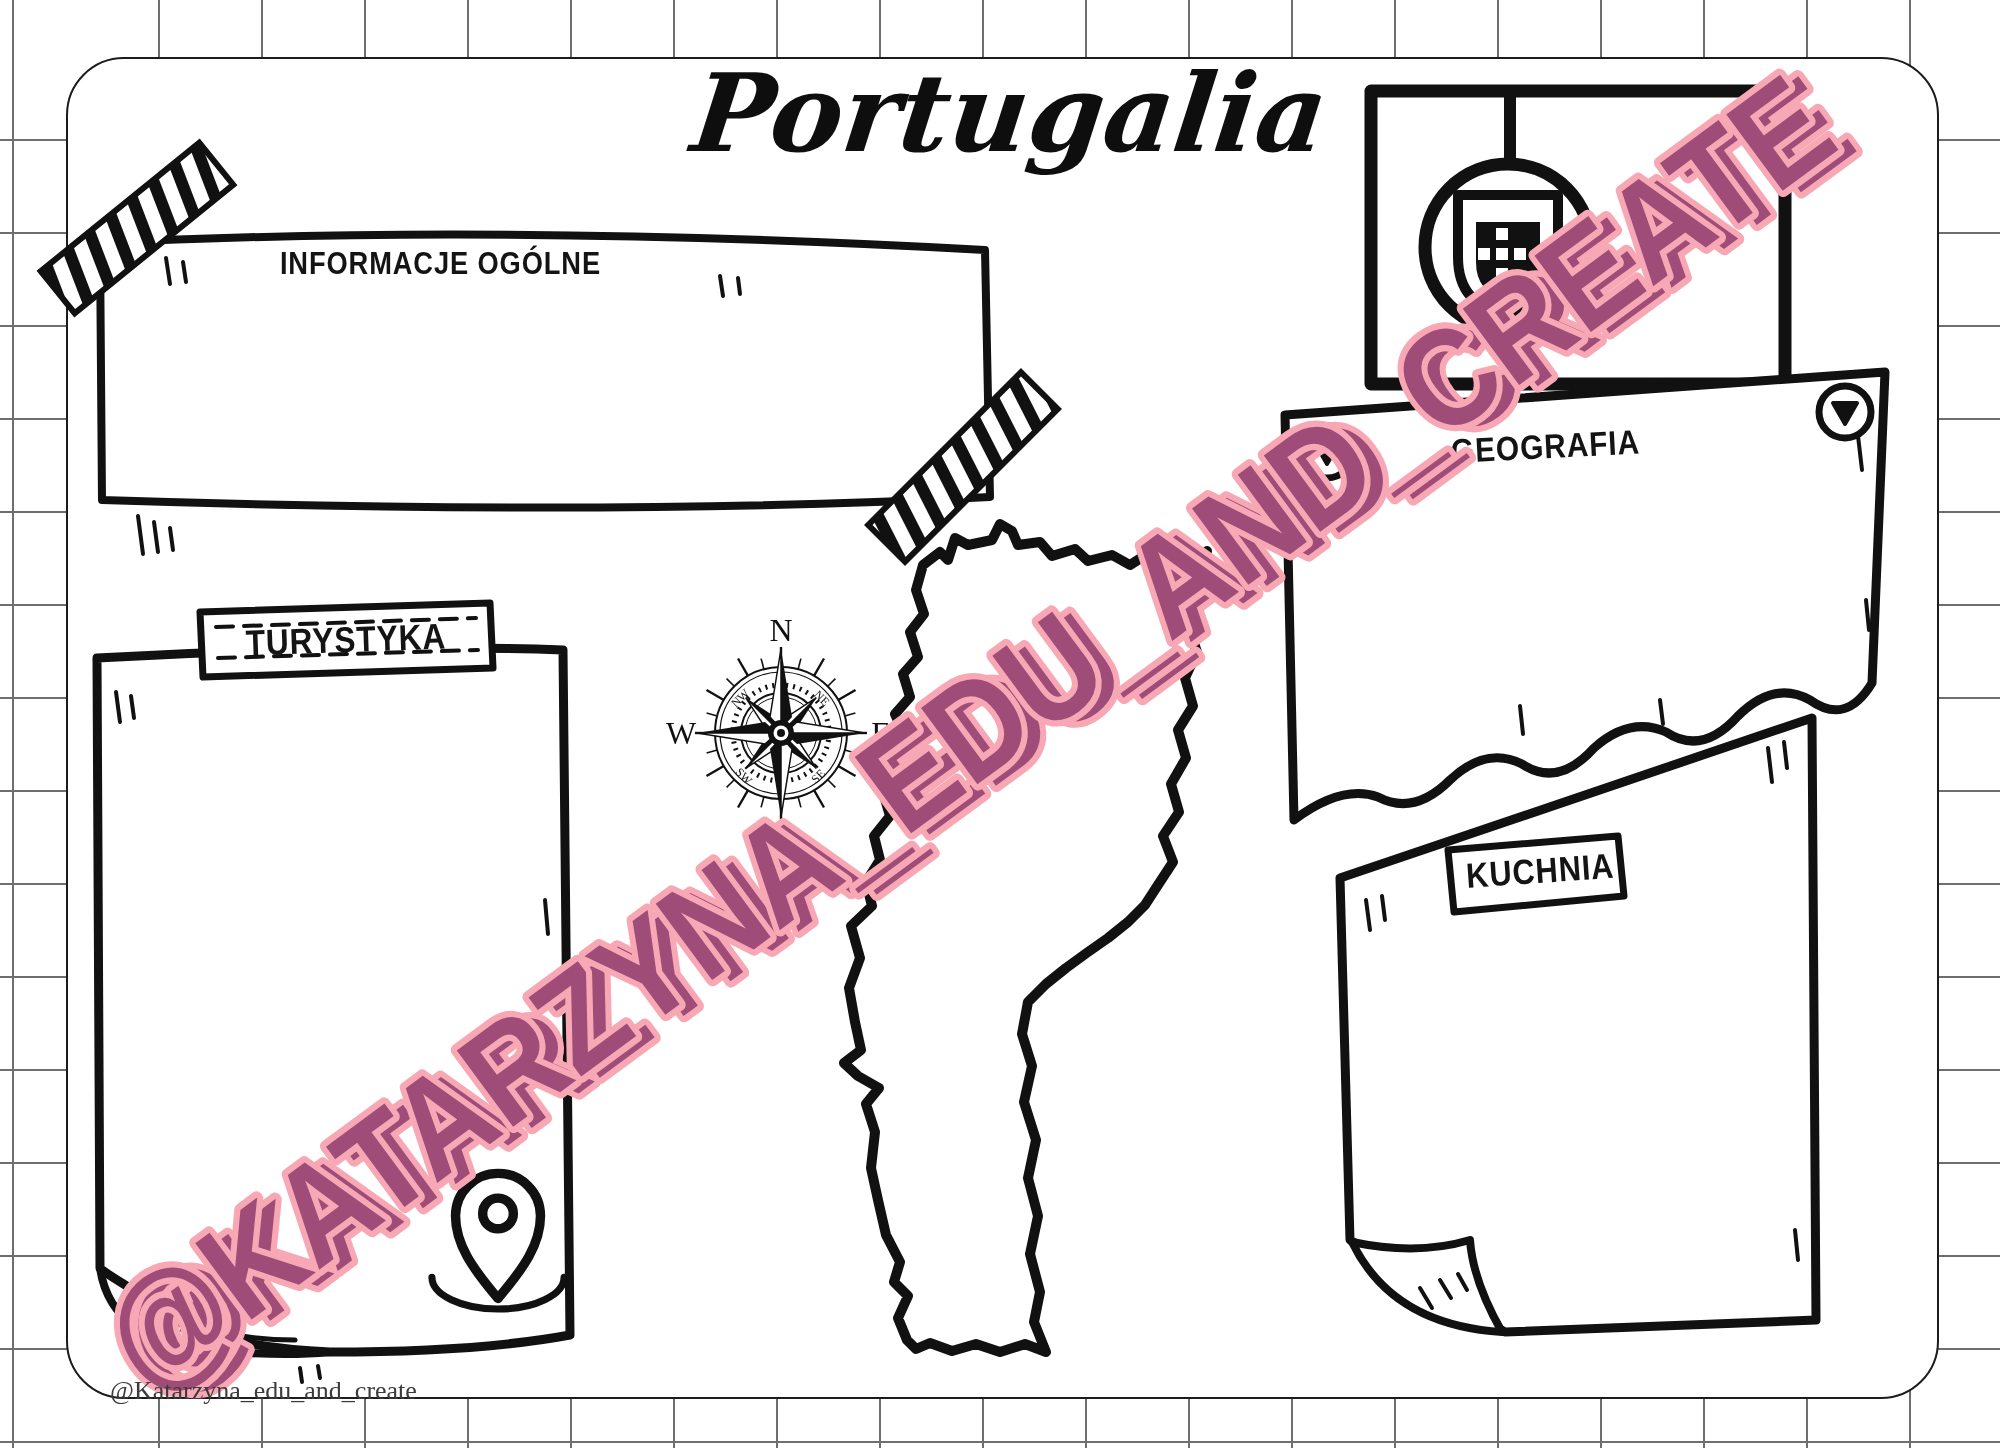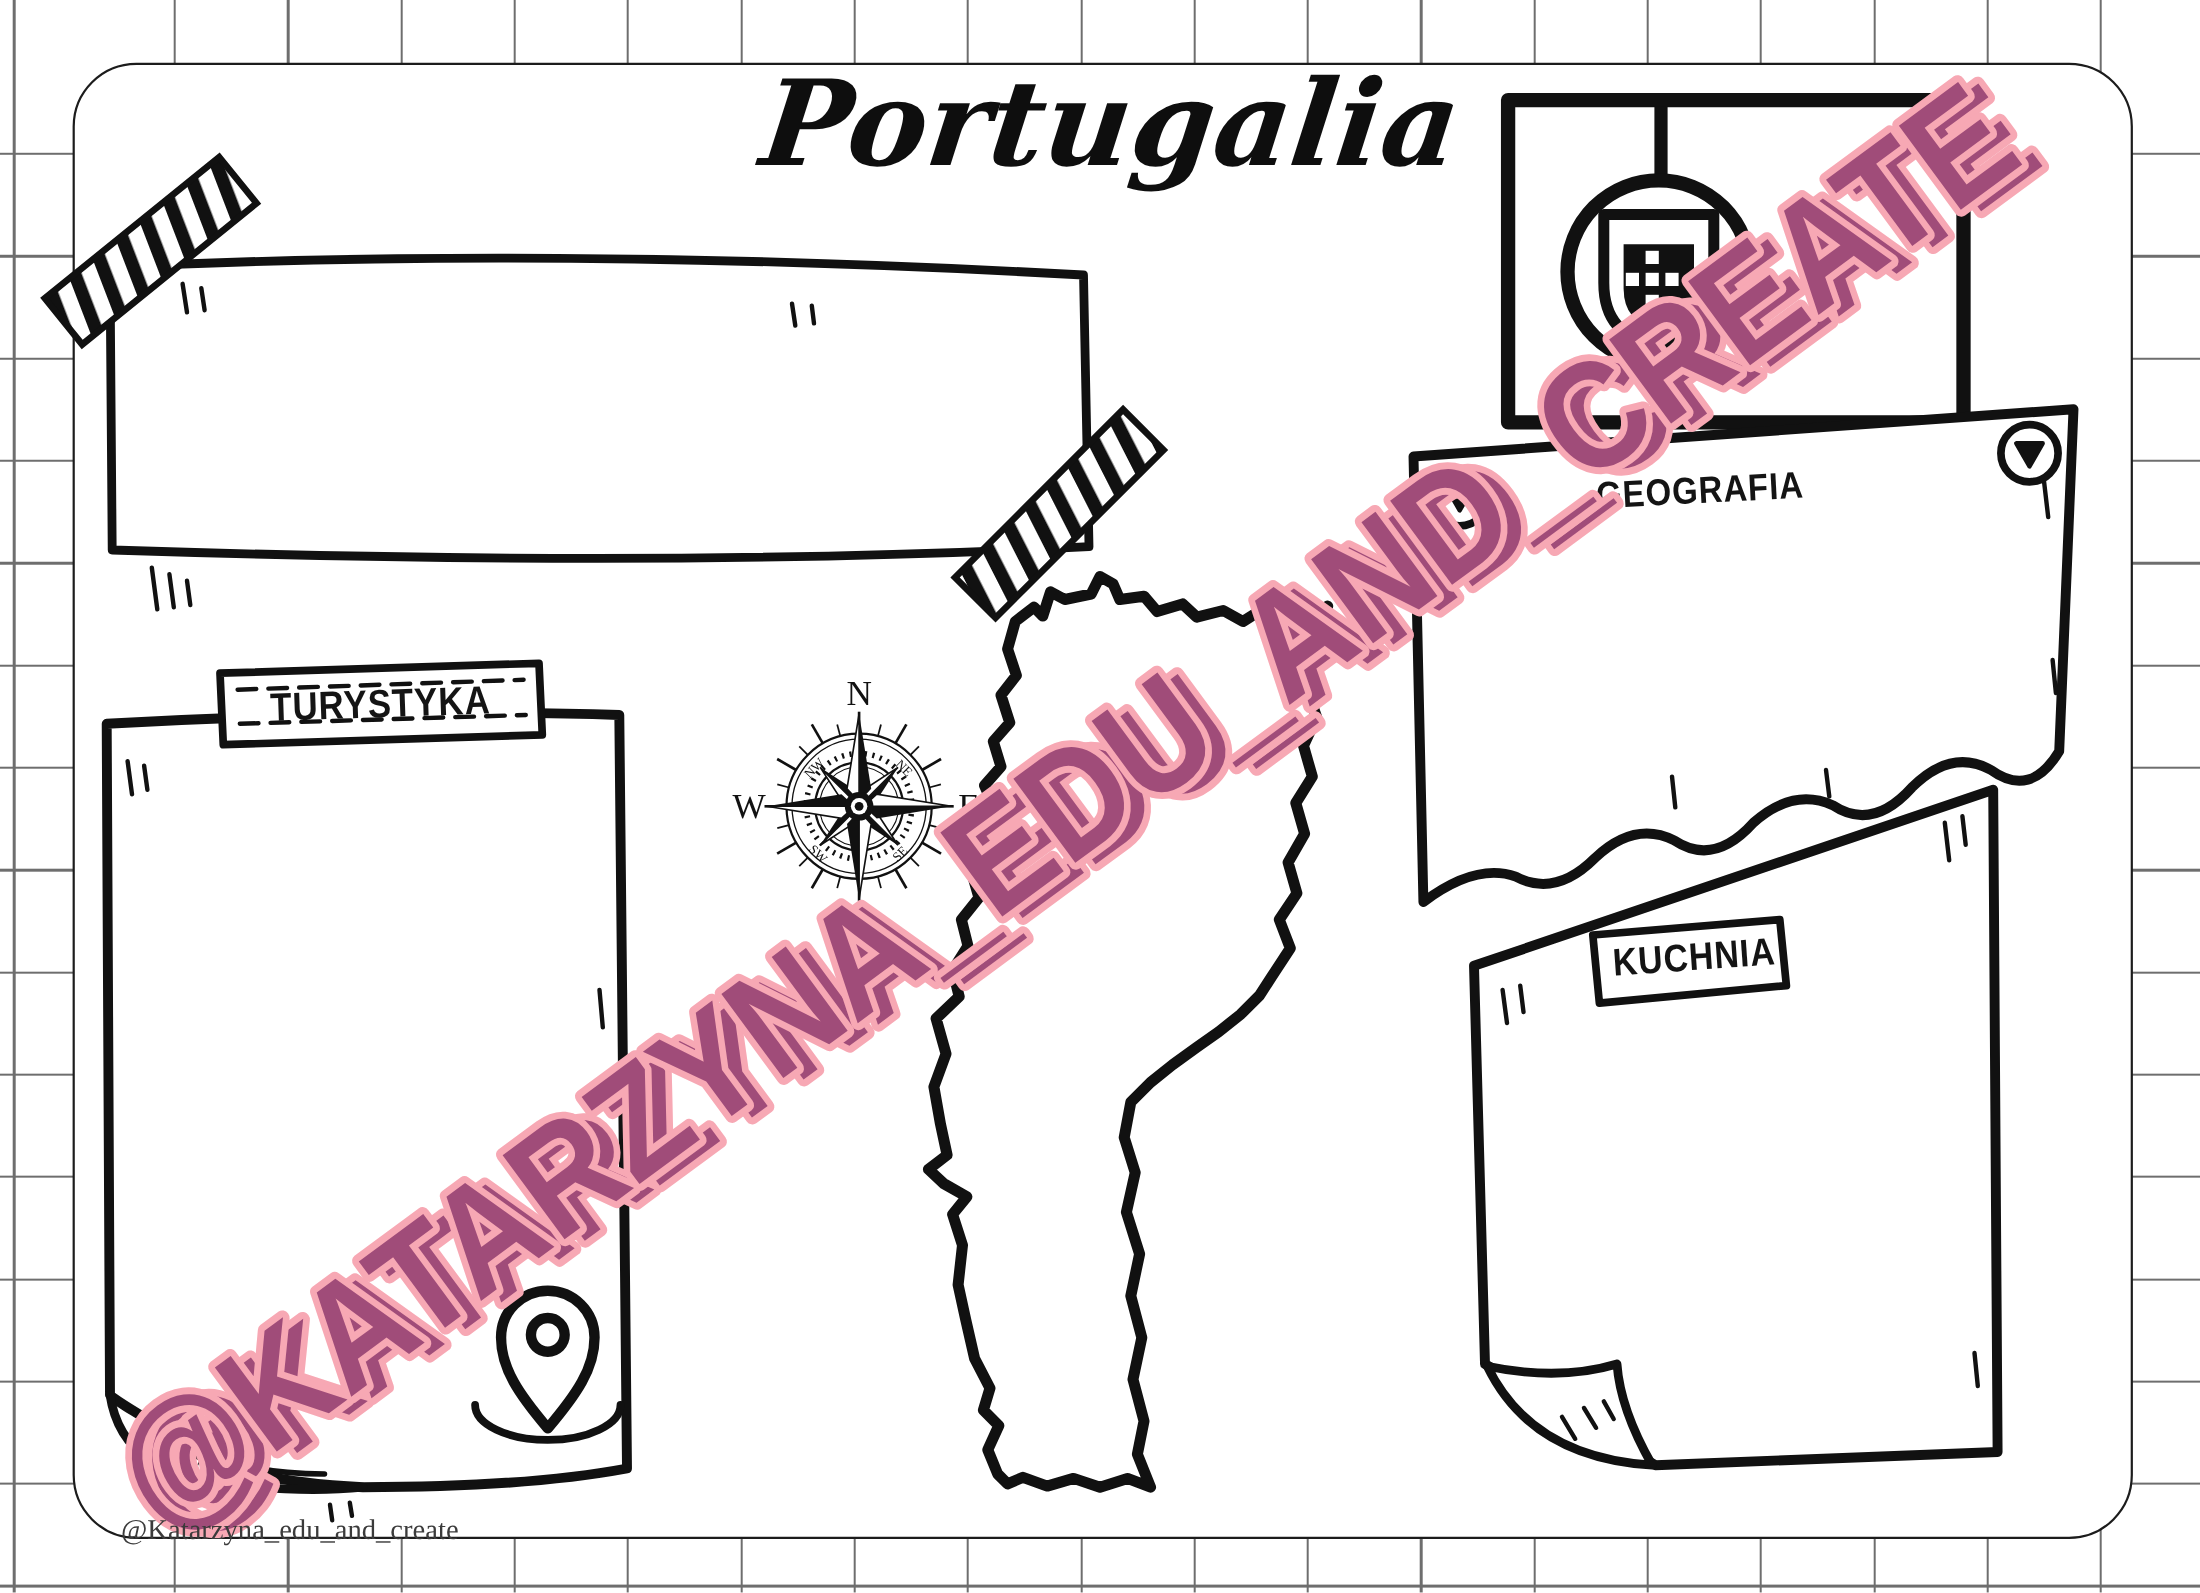--- a/index.html
+++ b/index.html
@@ -245,20 +245,23 @@
       <text class="compass-letter" x="-100" y="11" text-anchor="middle">W</text>
       <text class="compass-small" x="-38" y="-32" text-anchor="middle" transform="rotate(-45 -38 -32)">NW</text>
       <text class="compass-small" x="38" y="-32" text-anchor="middle" transform="rotate(45 38 -32)">NE</text>
       <text class="compass-small" x="-40" y="46" text-anchor="middle" transform="rotate(45 -40 46)">SW</text>
       <text class="compass-small" x="40" y="46" text-anchor="middle" transform="rotate(-45 40 46)">SE</text>
     </g>
   </svg>
 
   <div class="main-title">Portugalia</div>
 
+  <div class="h-label lbl-info">
+    <span class="cond">INFORMACJE OGÓLNE</span>
+  </div>
   <div class="h-label lbl-tur">
     <span class="cond">TURYSTYKA</span>
   </div>
   <div class="h-label lbl-geo">
     <span class="cond">GEOGRAFIA</span>
   </div>
   <div class="h-label lbl-kuch">
     <span class="cond">KUCHNIA</span>
   </div>
 

